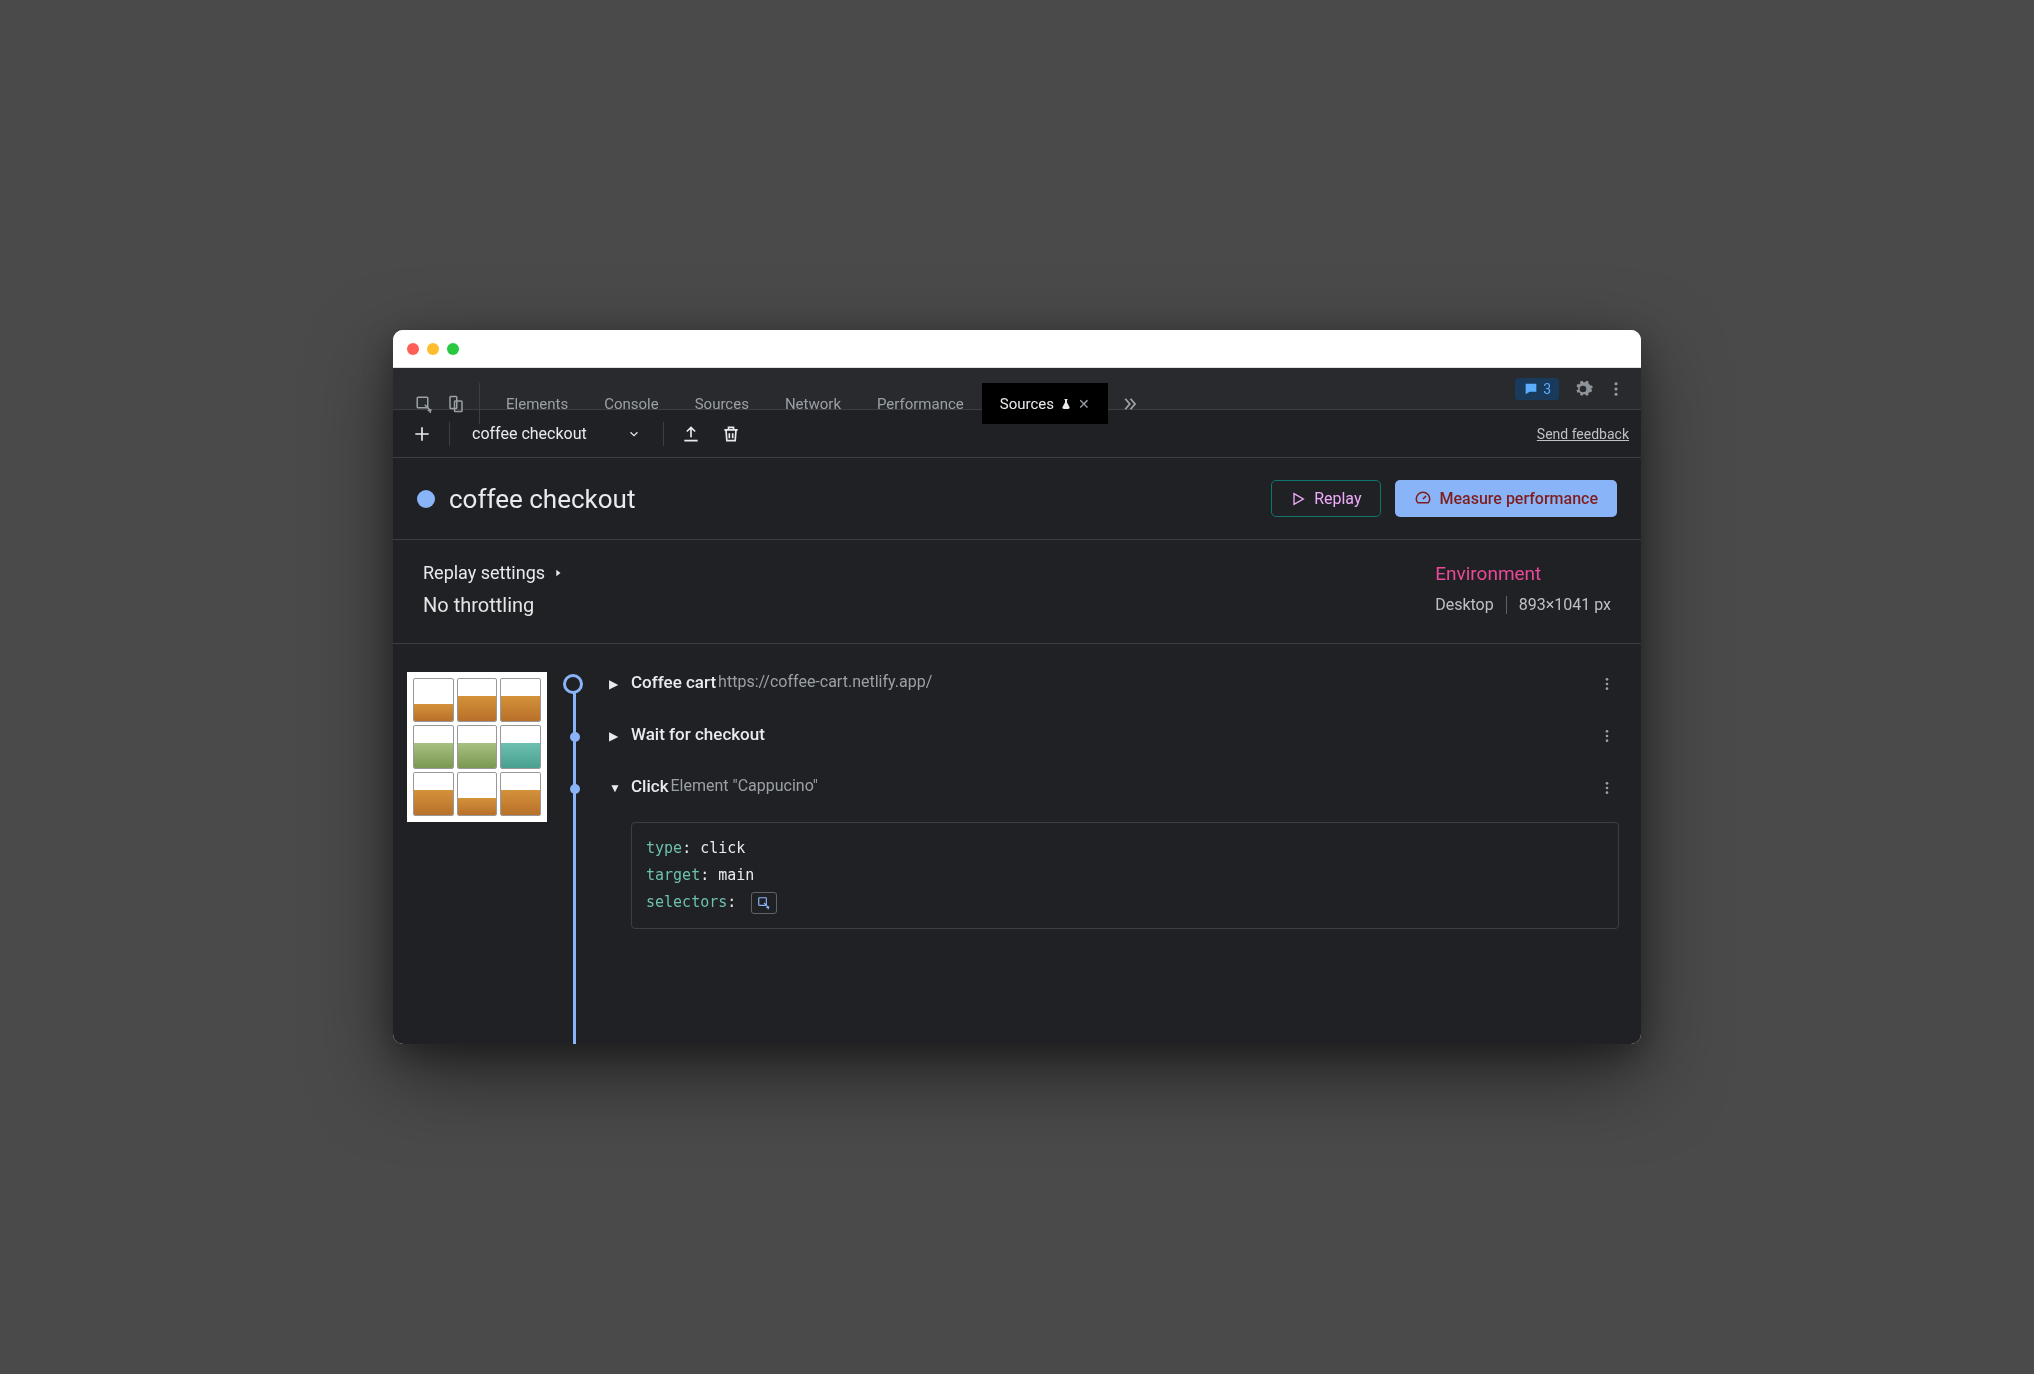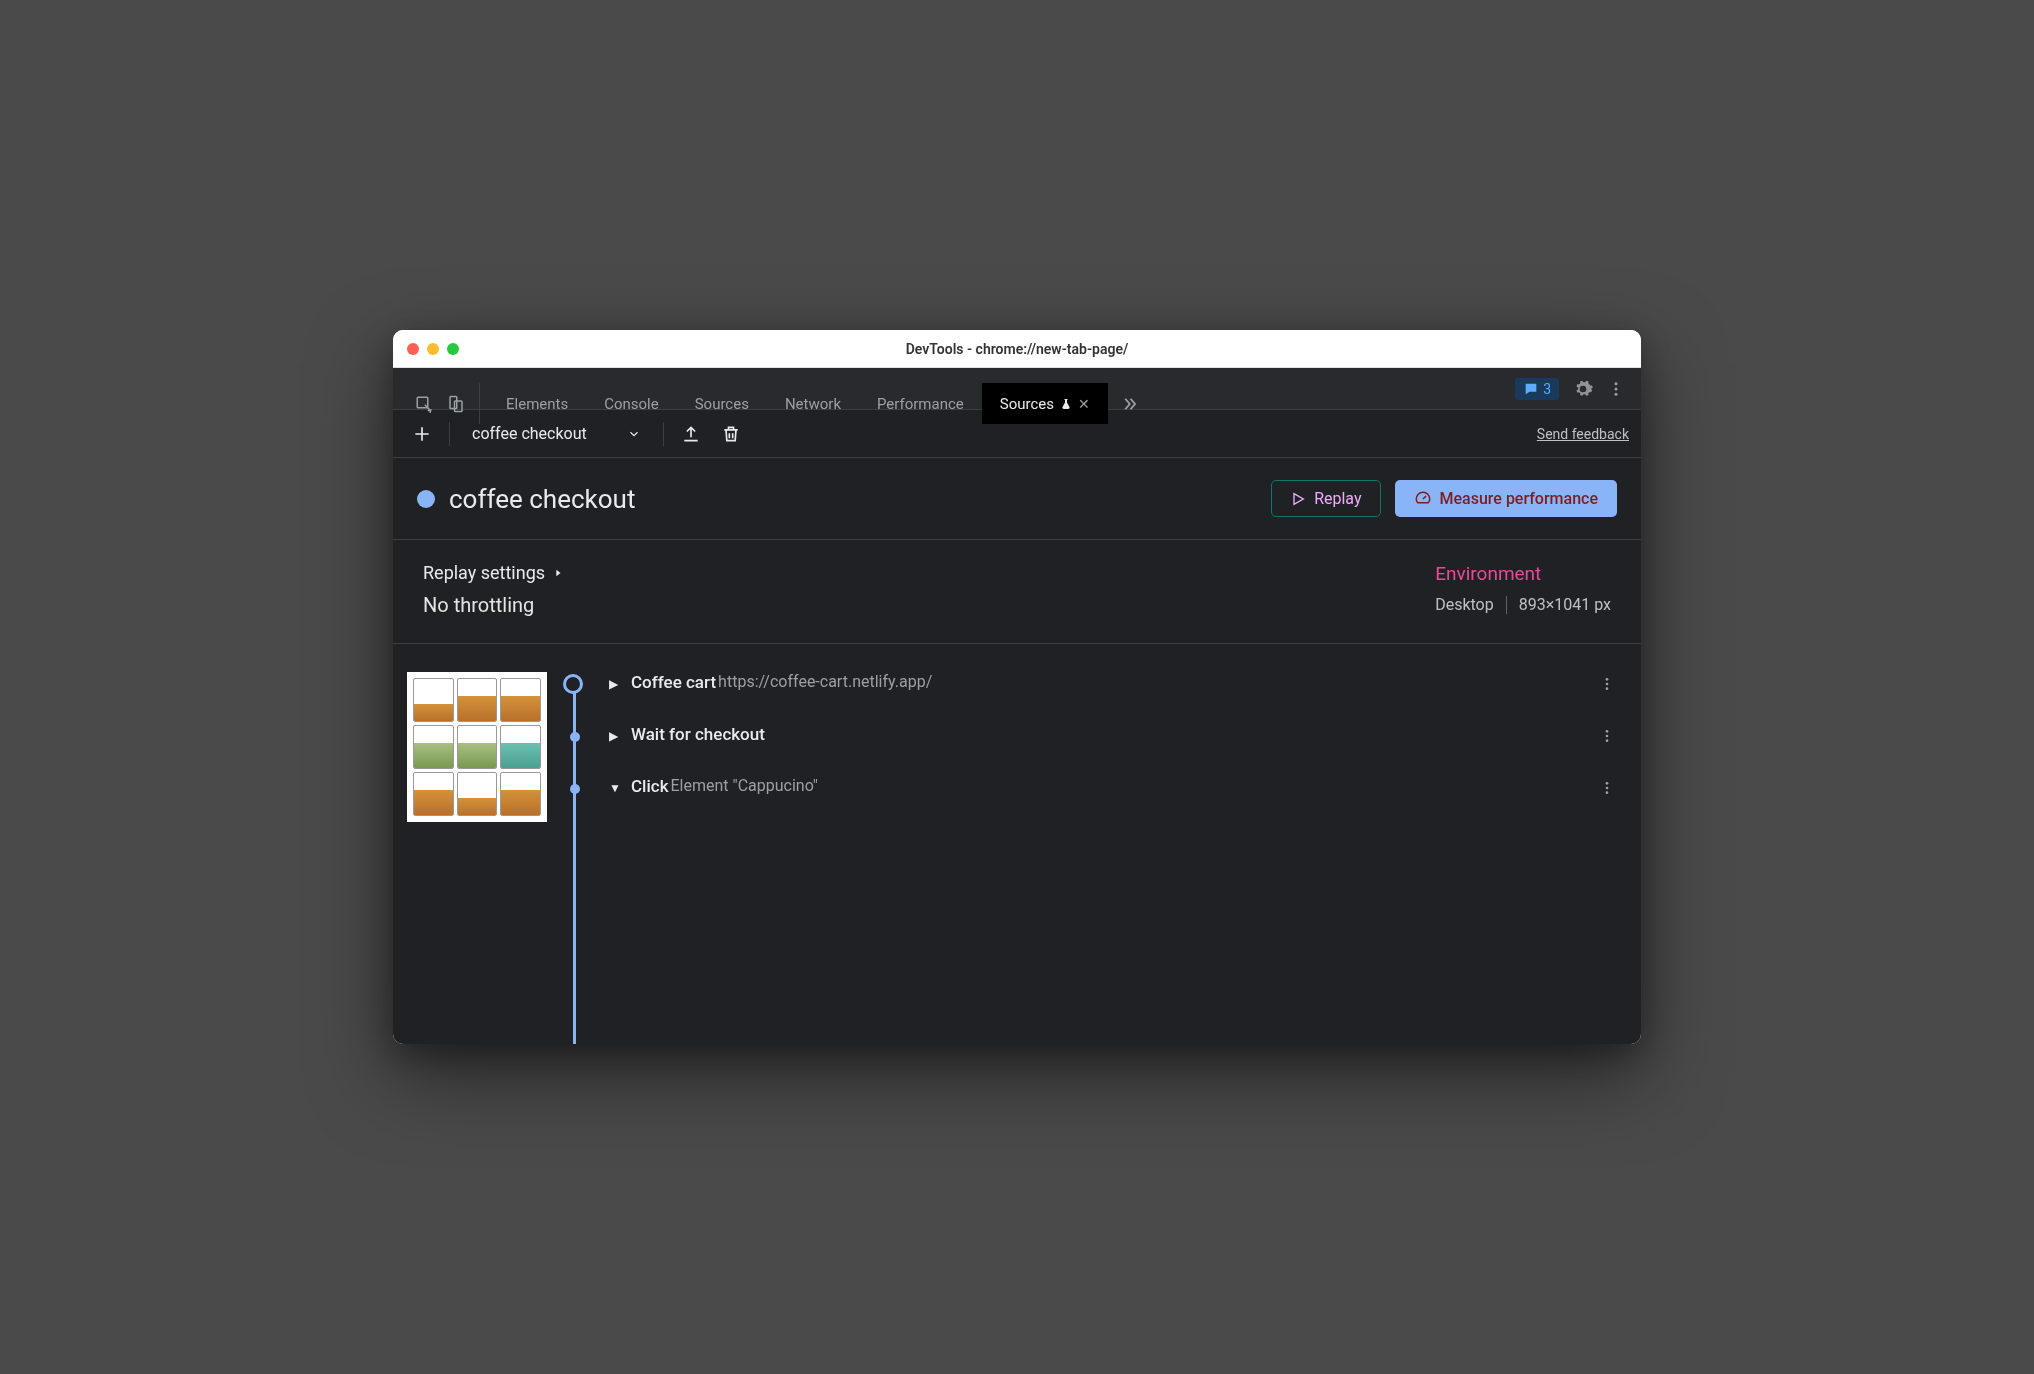--- a/index.html
+++ b/index.html
@@ -203,21 +203,20 @@
 <body>
 
 <div class="window">
 
   <div class="titlebar">
     <div class="traffic-lights">
       <div class="traffic-light tl-red"></div>
       <div class="traffic-light tl-yellow"></div>
       <div class="traffic-light tl-green"></div>
     </div>
-    <div class="window-title">DevTools - chrome://new-tab-page/</div>
   </div>
 
   <div class="tabbar">
     <div class="tabbar-left">
       <div class="tabbar-icons">
         <div class="tabbar-icon">
           <svg viewBox="0 0 24 24" fill="none" stroke="currentColor" stroke-width="2">
               <rect x="3" y="3" width="14" height="14" rx="1"></rect>
               <path d="M13 13 l7 7 M17 21 l4 -1 -1 4"></path>
             </svg>
@@ -413,19 +412,31 @@
               </div>
             </div>
             <div class="step-menu">
               <svg width="16" height="16" viewBox="0 0 24 24" fill="currentColor">
                   <circle cx="12" cy="5" r="2"></circle>
                   <circle cx="12" cy="12" r="2"></circle>
                   <circle cx="12" cy="19" r="2"></circle>
                 </svg>
             </div>
           </div>
+          <div class="code-box">
+            <div><span class="code-key">type</span><span class="code-colon">: </span><span class="code-val">click</span></div>
+            <div><span class="code-key">target</span><span class="code-colon">: </span><span class="code-val">main</span></div>
+            <div><span class="code-key">selectors</span><span class="code-colon">:</span>
+              <span class="select-btn">
+                <svg viewBox="0 0 24 24" fill="none" stroke="currentColor" stroke-width="2">
+                    <rect x="3" y="3" width="13" height="13" rx="1"></rect>
+                    <path d="M12 12l8 8M16 20l4-1-1 4"></path>
+                  </svg>
+              </span>
+            </div>
+          </div>
         </div>
       </div>
 
     </div>
   </div>
 
 </div>
 
 </body></html>

